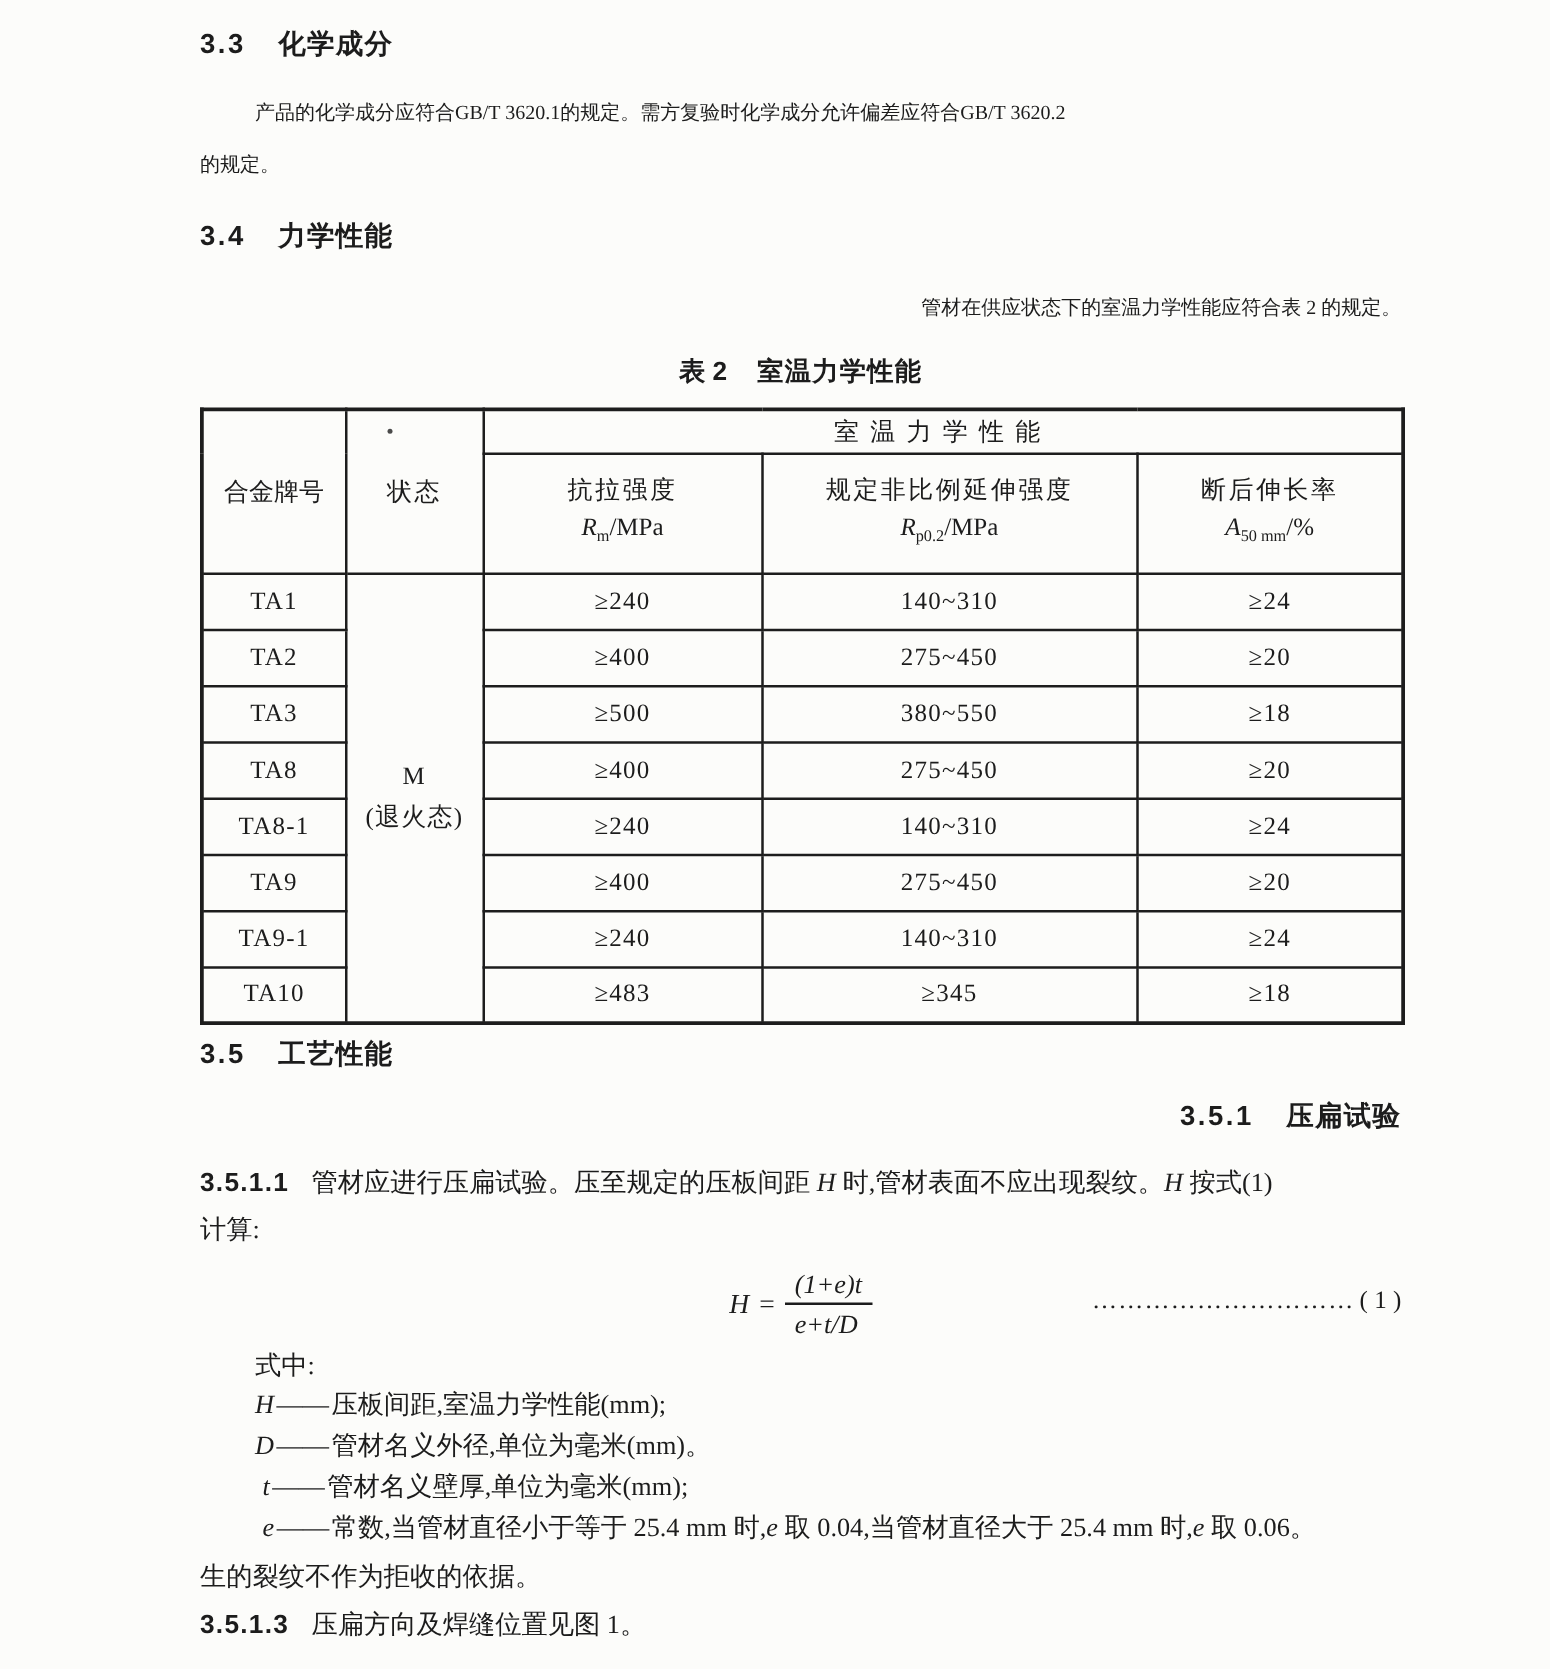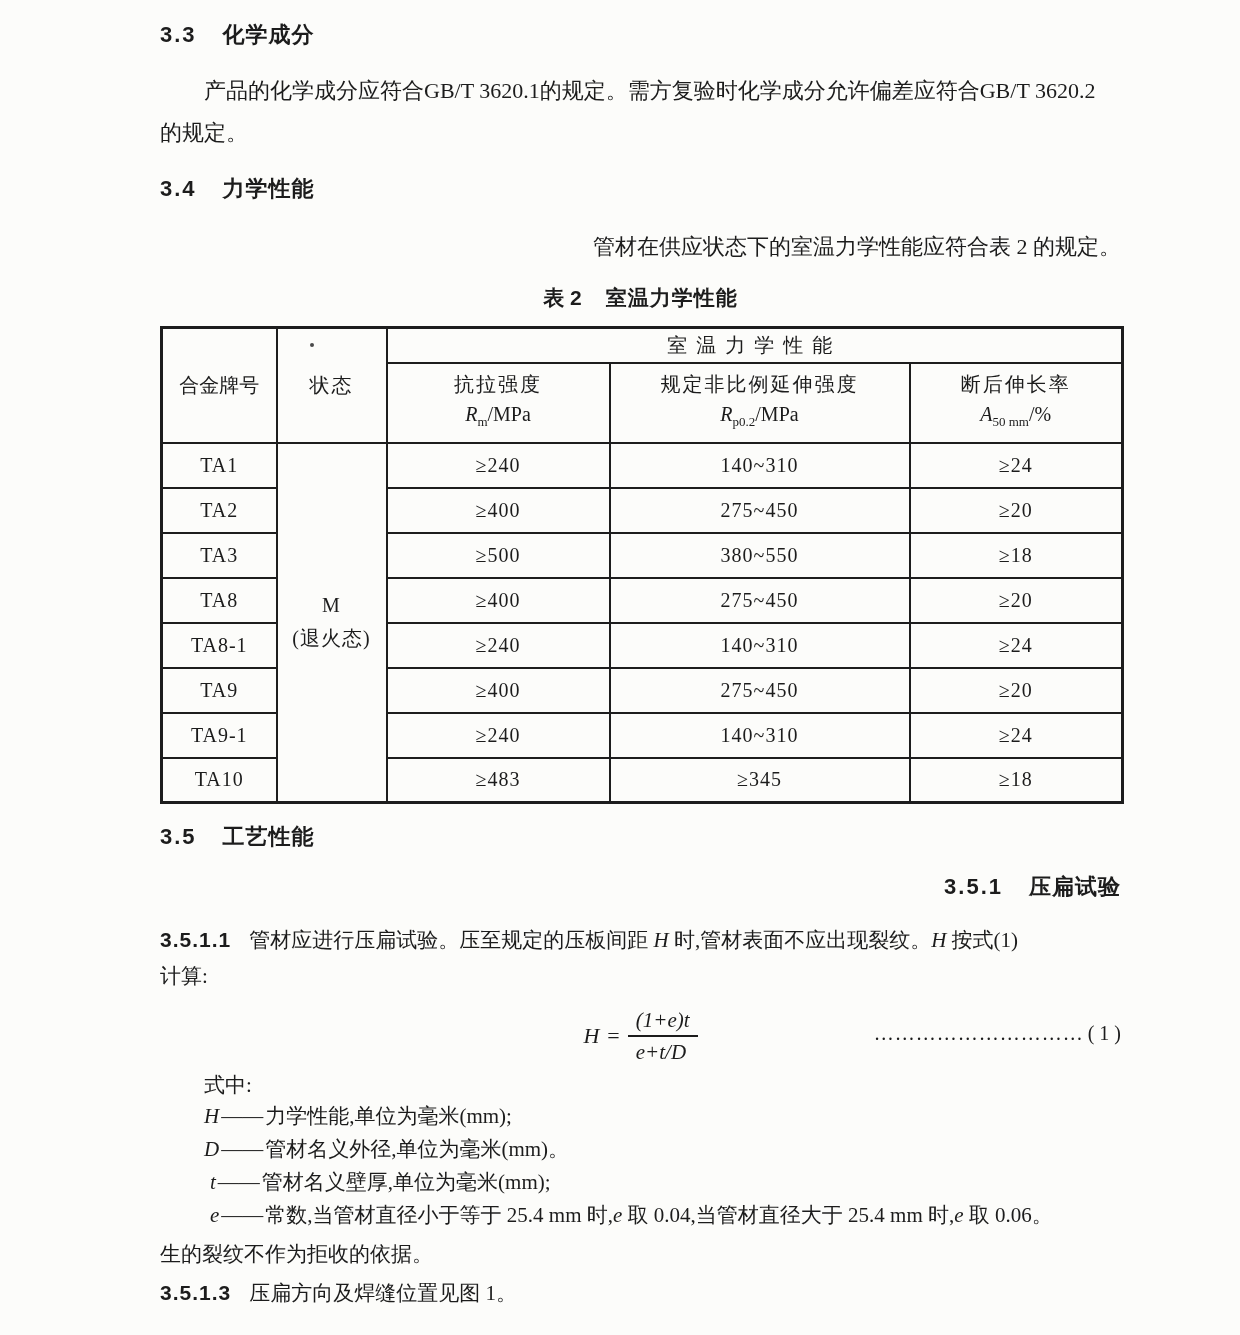--- a/index.html
+++ b/index.html
@@ -13,25 +13,25 @@
 
   
   .sec {
     font-family:"Liberation Sans","DejaVu Sans",sans-serif;
     font-weight:700; font-size:22px; line-height:26px;
     display:flex; align-items:baseline;
   }
   .sec .sec-num { margin-right:26px; letter-spacing:2px; }
   .sec .sec-title { letter-spacing:1px; }
   .m-h34 { margin-top:22px; }
-  .m-h35 { margin-top:20px; }
+  .m-h35 { margin-top:10px; }
   .m-h351 { margin-top:24px;justify-content:flex-end; }
 
   
-  .para { font-size:22px; line-height:42px; }
+  .para { font-size:16px; line-height:42px; }
   .p33 { margin-top:22px; }
   .p34 { margin-top:24px;text-align:right; }
   .line { display:block; }
   .indent { text-indent:44px; }
 
   
   .npara { font-size:21px; line-height:36px; }
   .p3511 { margin-top:22px; }
   .p3512 { margin-top:4px; }
   .p3513 { margin-top:2px; line-height:37px; }
@@ -54,21 +54,21 @@
     margin-top:14px; width:961px; table-layout:fixed;
     border-collapse:collapse; border:3px solid #1d1d1d;
     font-size:20px;
   }
   table.props td {
     border:2px solid #1d1d1d; text-align:center; vertical-align:middle;
     padding:0 4px;
   }
   .hrow1 td { height:35px; }
   .group-head { letter-spacing:9px; font-size:20px; }
-  .hrow2 td { height:80px; }
+  .hrow2 td { height:96px; }
   .hname { display:block; line-height:30px; letter-spacing:2px; }
   .hsym { display:block; line-height:30px; font-size:20px; }
   .hsym i { font-family:"Liberation Serif",serif; }
   .hsym sub { font-size:13px; }
   .drow td { height:45px; letter-spacing:1px; }
   .state-head { position:relative; letter-spacing:2px; }
   .state-head::before { 
     content:""; position:absolute; top:14px; left:32px;
     width:4px; height:4px; background:#4a4a4a; border-radius:50%;
   }
@@ -227,21 +227,21 @@
       <span class="frac">
         <span class="num">(1+e)t</span>
         <span class="den">e+t/D</span>
       </span>
     </span>
     <span class="eq-tail"><span class="dots">…………………………</span><span class="eqnum">( 1 )</span></span>
   </div>
 
   <div class="defs">
     <div class="def-intro">式中:</div>
-    <div class="def-line"><span class="ivar">H</span><span class="dash">——</span><span>力学性能,单位为毫米(mm);</span></div>
+    <div class="def-line"><span class="ivar">H</span><span class="dash">——</span><span>压板间距,室温力学性能(mm);</span></div>
     <div class="def-line"><span class="ivar">D</span><span class="dash">——</span><span>管材名义外径,单位为毫米(mm)。</span></div>
     <div class="def-line def-e"><span class="ivar">t</span><span class="dash">——</span><span>管材名义壁厚,单位为毫米(mm);</span></div>
     <div class="def-line def-e"><span class="ivar">e</span><span class="dash">——</span><span>常数,当管材直径小于等于 25.4 mm 时,</span><span class="ivar">e</span><span> 取 0.04,当管材直径大于 25.4 mm 时,</span><span class="ivar">e</span><span> 取 0.06。</span></div>
   </div>
 
   <div class="npara p3512">
     <span class="line">生的裂纹不作为拒收的依据。</span>
   </div>
 
   <div class="npara p3513">

